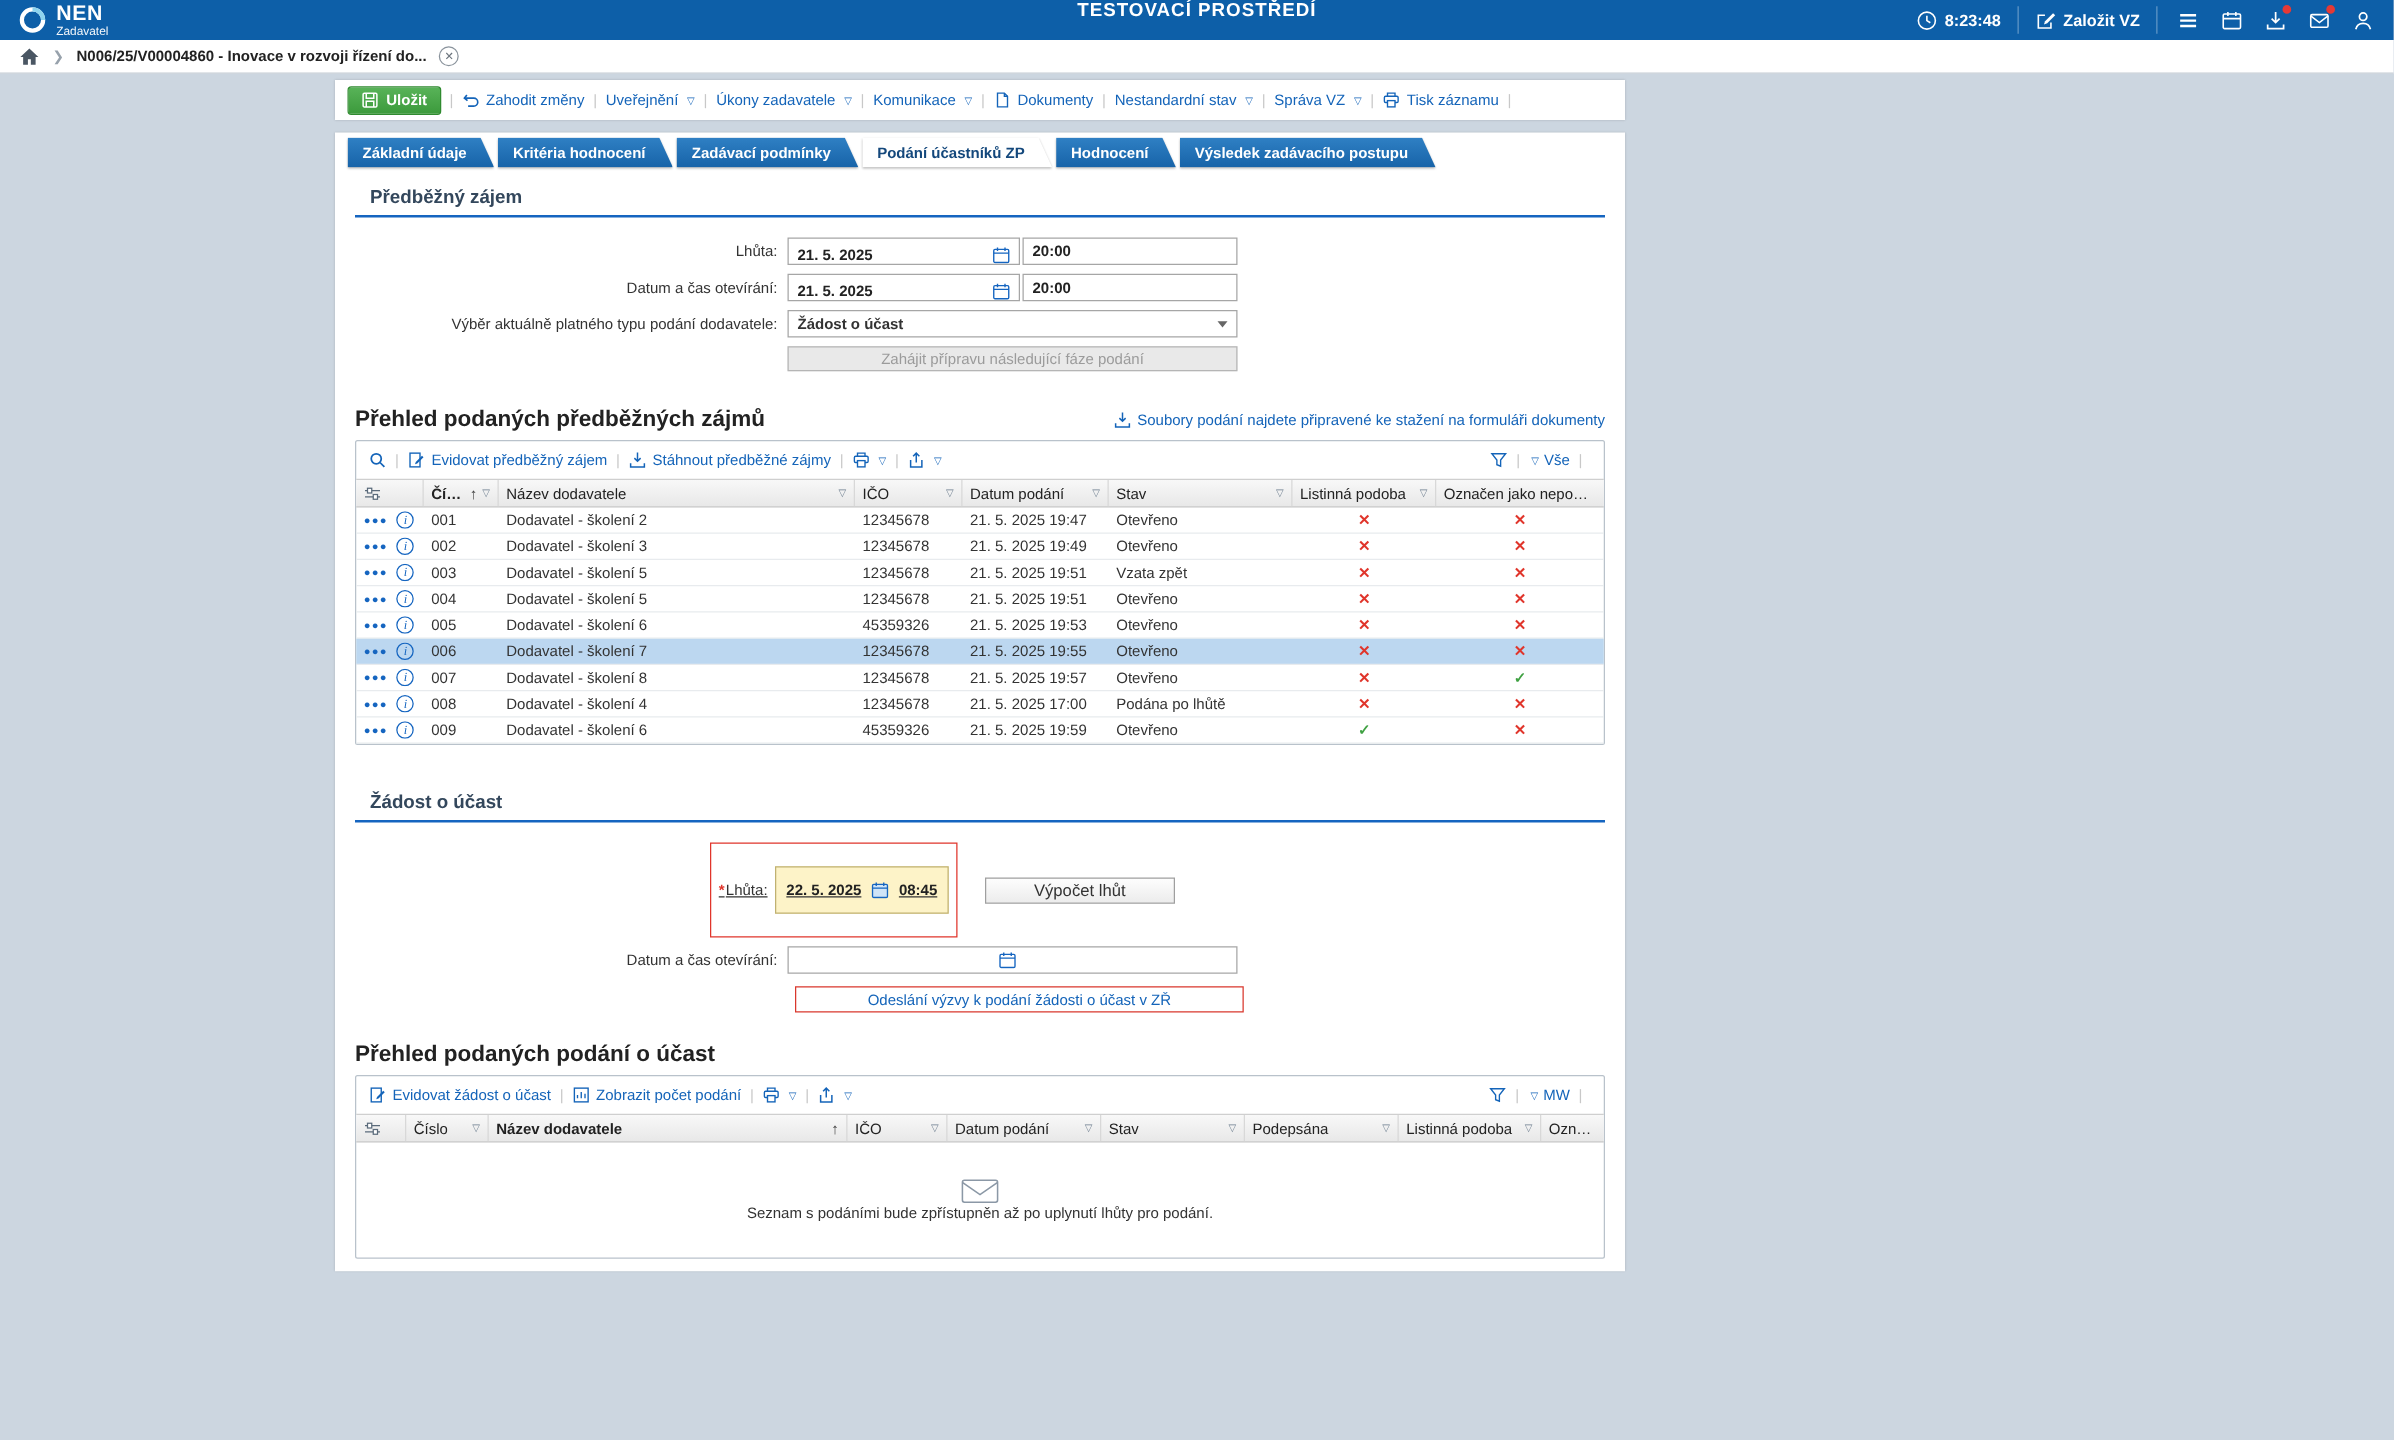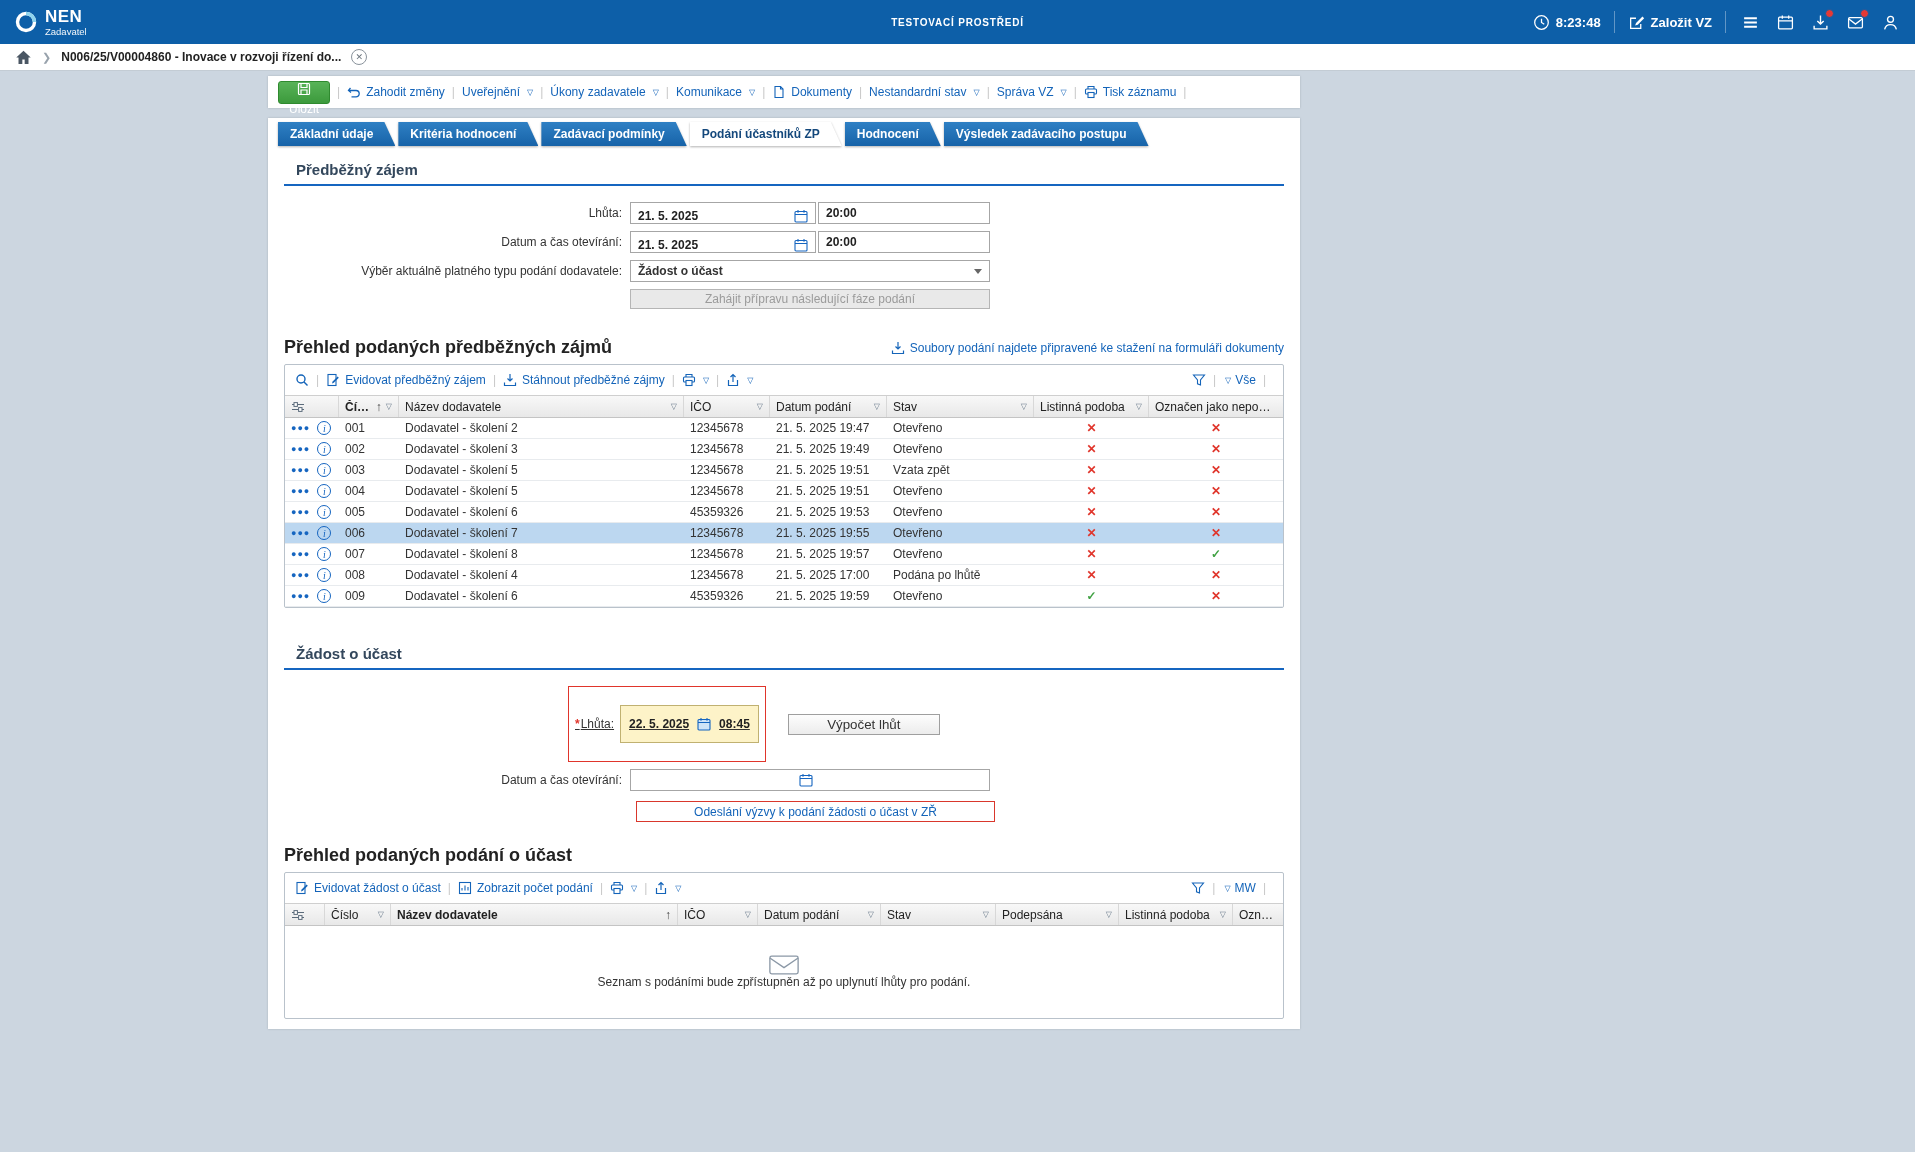--- a/index.html
+++ b/index.html
@@ -5,46 +5,46 @@
   * { margin:0; padding:0; box-sizing:border-box; }
   html,body { width:1915px; height:1152px; }
   body {
     font-family:"Liberation Sans",sans-serif;
     font-size:12px; color:#333;
     background:#ccd6e0; overflow:hidden;
   }
   svg { display:block; }
 
   
-  .topbar { height:44px; background:#0d5fa8; color:#fff; display:flex; align-items:center; padding:0 14px; position:relative; }
+  .topbar { height:32px; background:#0d5fa8; color:#fff; display:flex; padding:0 14px; position:relative; }
   .brand { display:flex; align-items:center; gap:7px; }
   .brand-col { line-height:1; }
   .brand-name { font-weight:bold; font-size:17px; letter-spacing:.5px; }
   .brand-sub { font-size:9.5px; margin-top:2px; opacity:.95; }
-  .topbar-title { position:absolute; left:50%; transform:translateX(-50%); font-weight:bold; font-size:10px; letter-spacing:.8px; }
+  .topbar-title { position:absolute; left:50%; transform:translateX(-50%); font-weight:bold; font-size:15px; letter-spacing:.8px; }
   .topbar-right { margin-left:auto; display:flex; align-items:center; gap:13px; }
   .tb-group { display:flex; align-items:center; gap:6px; font-weight:bold; font-size:13px; white-space:nowrap; }
   .tb-sep { width:1px; height:22px; background:rgba(255,255,255,.35); }
   .icon-btn { position:relative; width:22px; height:22px; display:flex; align-items:center; justify-content:center; cursor:pointer; }
   .badge-dot { position:absolute; top:-2px; right:-3px; width:9px; height:9px; border-radius:50%; background:#e53935; border:1px solid #0d5fa8; }
 
   
   .crumbbar { height:27px; background:#fff; border-bottom:1px solid #c3ccd4; display:flex; align-items:center; gap:10px; padding:0 15px; }
   .crumb-text { font-weight:bold; color:#222; }
   .crumb-sep { color:#98a2ac; font-size:11px; }
   .crumb-close { width:16px; height:16px; border:1px solid #8a939c; border-radius:50%; color:#6a737c; font-size:9px; display:flex; align-items:center; justify-content:center; cursor:pointer; }
 
   
   .page { padding:5px 0 0 268px; }
   .cmd-card, .main-card { width:1032px; background:#fff; box-shadow:0 0 2px rgba(0,0,0,.18); }
 
   
   .cmd-card { height:32px; display:flex; align-items:center; padding:0 10px; }
   .btn-save { display:flex; align-items:center; gap:6px; height:23px; padding:0 10px; border-radius:3px;
-    background:linear-gradient(#58b358,#3c9a3c); border:1px solid #2f8a2f; color:#fff; font-weight:normal; font-size:12px; cursor:pointer;flex-direction:column; }
+    background:linear-gradient(#58b358,#3c9a3c); border:1px solid #2f8a2f; color:#fff; font-weight:bold; font-size:12px; cursor:pointer; }
   .lnk { color:#1464b9; display:flex; align-items:center; gap:5px; white-space:nowrap; cursor:pointer; font-size:12px; }
   .caret { font-size:8px; color:#1464b9; margin-left:2px; }
   .sep { color:#c8c8c8; margin:0 7px; }
 
   
   .tabs { display:flex; gap:3px; padding:4px 0 0 10px; }
   .tab-wrap { filter:drop-shadow(0 1px 1px rgba(0,0,0,.3)); }
   .tab { height:24px; display:flex; align-items:center; padding:0 22px 0 12px; font-weight:bold; font-size:12px; color:#fff;
     background:linear-gradient(#2f80c4,#1763a8); clip-path:polygon(0 0, calc(100% - 11px) 0, 100% 100%, 0 100%); cursor:pointer; }
   .tab.active { background:#fff; color:#14487c; }

